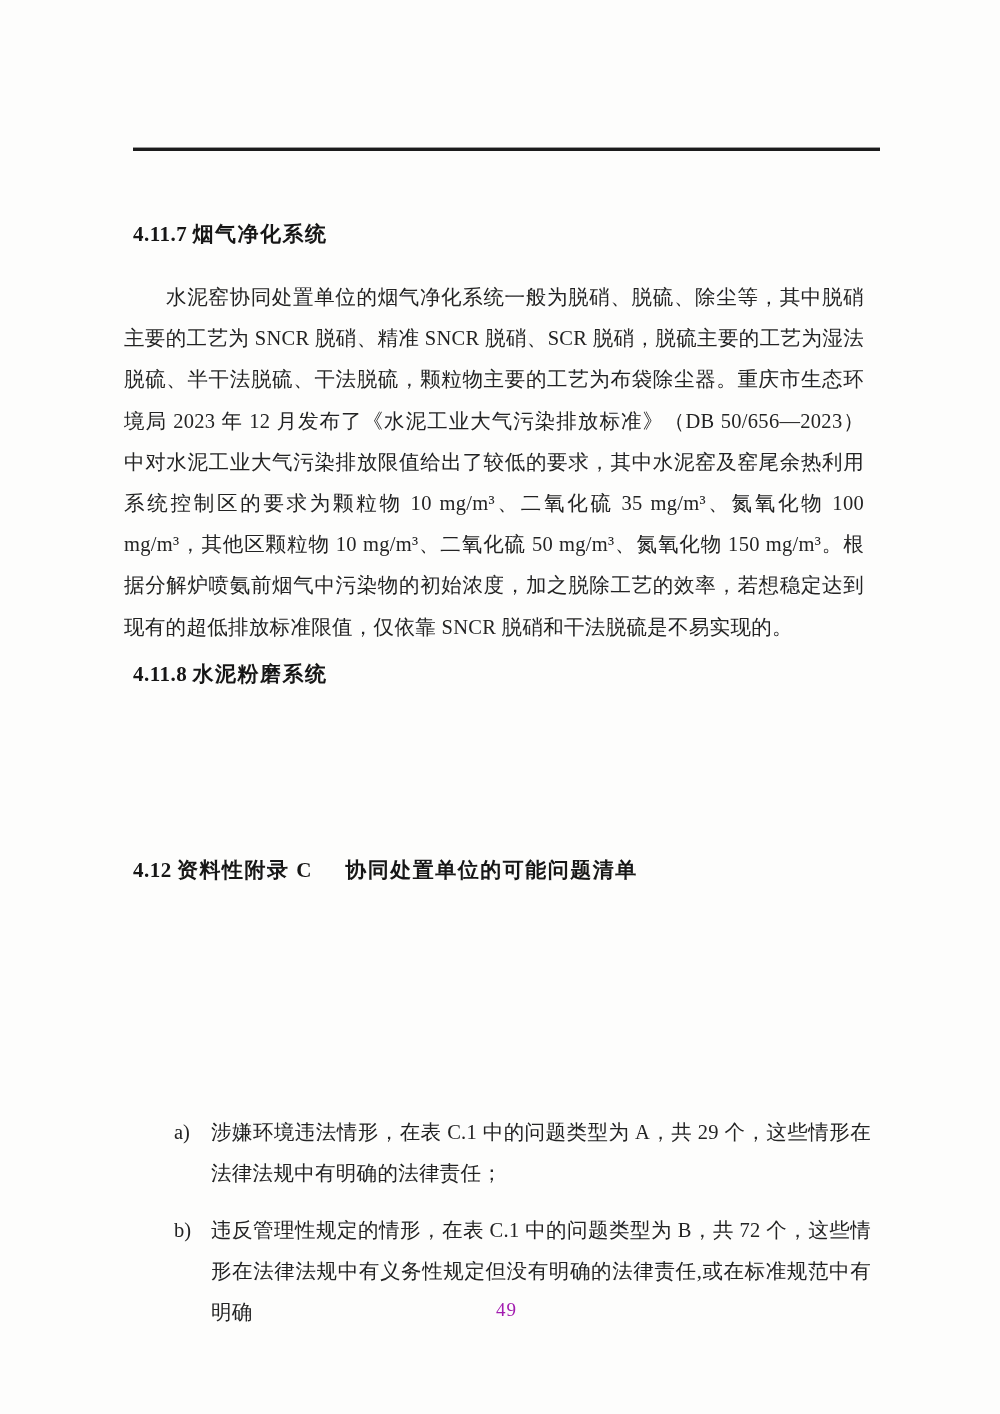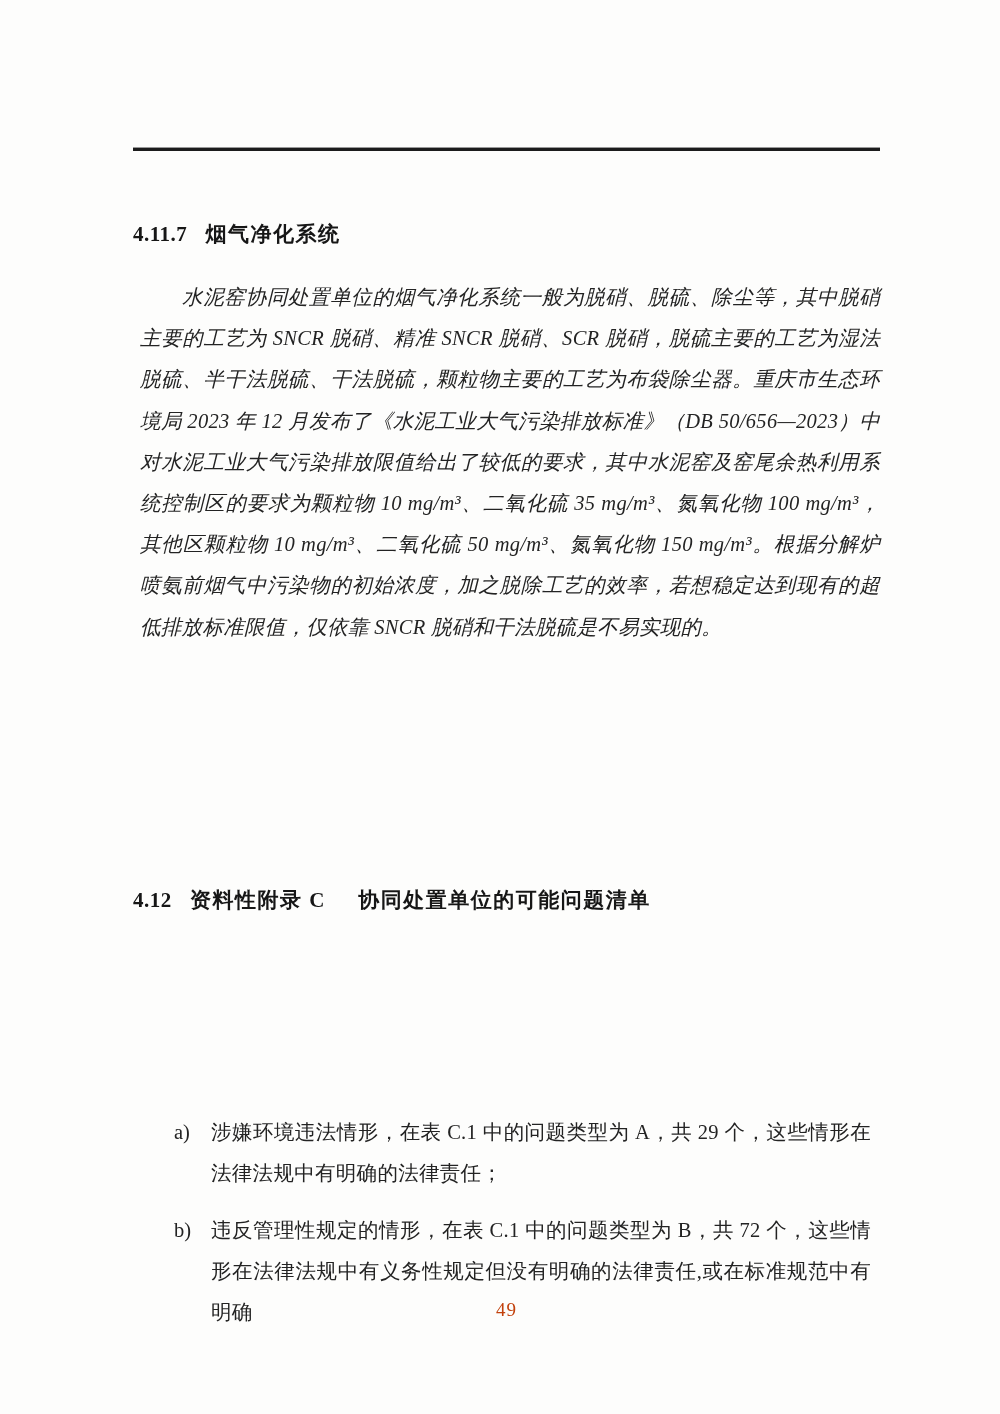--- a/index.html
+++ b/index.html
@@ -33,44 +33,42 @@
     margin: 0;
     font-size: 21px;
     font-weight: bold;
     line-height: 28px;
     white-space: nowrap;
     color: #161616;
   }
   .heading .h-num {
     font-family: "Liberation Serif", "DejaVu Serif", serif;
     letter-spacing: 0.5px;
-    margin-right: 13px;
   }
   .heading .h-title {
     font-family: Liberation Serif, serif;
     letter-spacing: 1.5px;
   }
   .heading .h-title-gap {
     margin-left: 27px;
   }
   .h1 { top: 220px; }
   .h2 { top: 660px; }
-  .h3 { top: 886px; }
+  .h3 { top: 856px; }
   .body-par {
     position: absolute;
-    left: 140px;
+    left: 124px;
     width: 740px;
     margin: 0;
     font-size: 20.5px;
     line-height: 41.2px;
     letter-spacing: 0.3px;
     text-align: justify;
     text-indent: 2.05em;
     color: #232323;
-    font-style: italic;
   }
   .p1 { top: 277px; }
   .p2 { top: 710px; }
   .p3 { top: 937px; }
   .list-item {
     position: absolute;
     left: 174px;
     width: 697px;
     display: flex;
     align-items: flex-start;
@@ -93,37 +91,41 @@
   .item-b { top: 1210px; }
   .page-number {
     position: absolute;
     left: 133px;
     top: 1298px;
     width: 747px;
     text-align: center;
     font-size: 19px;
     line-height: 24px;
     letter-spacing: 1px;
-    color: #c2410c;
+    color: #a21caf;
   }
 </style>
 </head>
 <body>
 
 <div class="page">
 
   <div class="top-rule"></div>
 
   <h2 class="heading h1">
     <span class="h-num">4.11.7</span>
     <span class="h-title">烟气净化系统</span>
   </h2>
 
   <p class="body-par p1">水泥窑协同处置单位的烟气净化系统一般为脱硝、脱硫、除尘等，其中脱硝主要的工艺为 SNCR 脱硝、精准 SNCR 脱硝、SCR 脱硝，脱硫主要的工艺为湿法脱硫、半干法脱硫、干法脱硫，颗粒物主要的工艺为布袋除尘器。重庆市生态环境局 2023 年 12 月发布了《水泥工业大气污染排放标准》（DB 50/656—2023）中对水泥工业大气污染排放限值给出了较低的要求，其中水泥窑及窑尾余热利用系统控制区的要求为颗粒物 10 mg/m³、二氧化硫 35 mg/m³、氮氧化物 100 mg/m³，其他区颗粒物 10 mg/m³、二氧化硫 50 mg/m³、氮氧化物 150 mg/m³。根据分解炉喷氨前烟气中污染物的初始浓度，加之脱除工艺的效率，若想稳定达到现有的超低排放标准限值，仅依靠 SNCR 脱硝和干法脱硫是不易实现的。</p>
 
+  <h2 class="heading h2">
+    <span class="h-num">4.11.8</span>
+    <span class="h-title">水泥粉磨系统</span>
+  </h2>
 
 
   <h2 class="heading h3">
     <span class="h-num">4.12</span>
     <span class="h-title">资料性附录 C</span>
     <span class="h-title h-title-gap">协同处置单位的可能问题清单</span>
   </h2>
 
 
   <div class="list-item item-a">

